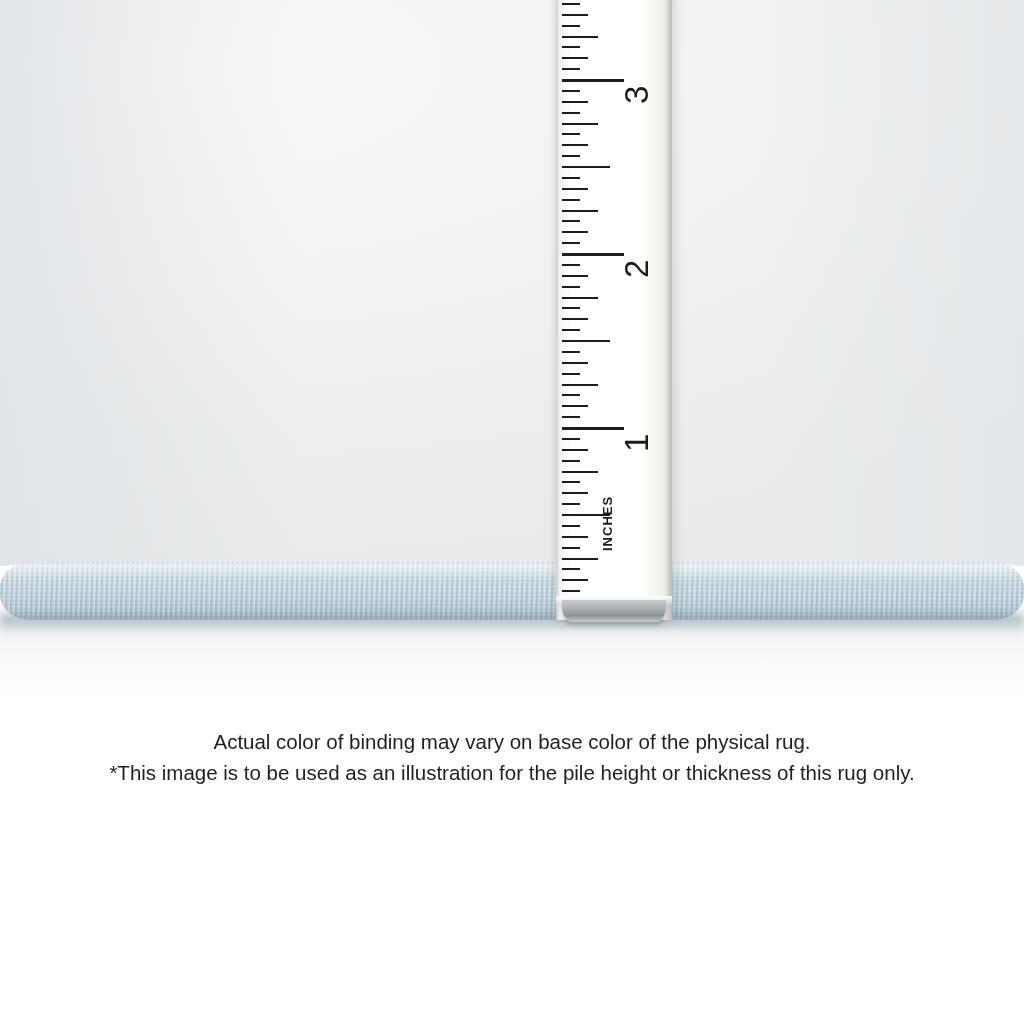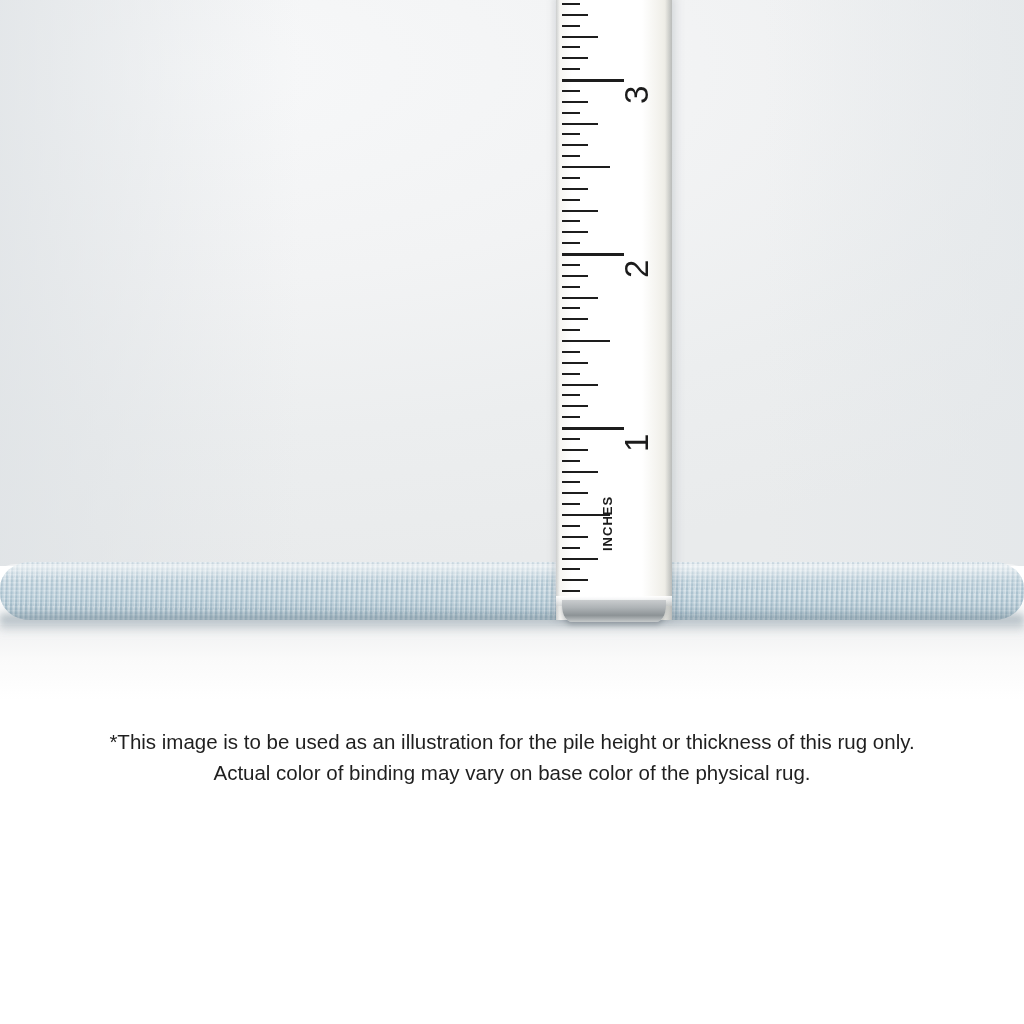--- a/index.html
+++ b/index.html
@@ -330,17 +330,17 @@
 
       <div class="tape-inches" id="inches-label" style="top: 555px;">INCHES</div>
     </div>
 
     <div class="tape-tip-top"></div>
     <div class="tape-tip"></div>
 
   </div>
 
   <div id="caption">
+    <span class="line">Actual color of binding may vary on base color of the physical rug.</span>
     <span class="line">*This image is to be used as an illustration for the pile height or thickness of this rug only.</span>
-    <span class="line">Actual color of binding may vary on base color of the physical rug.</span>
   </div>
 
 </div>
 
 </body></html>

